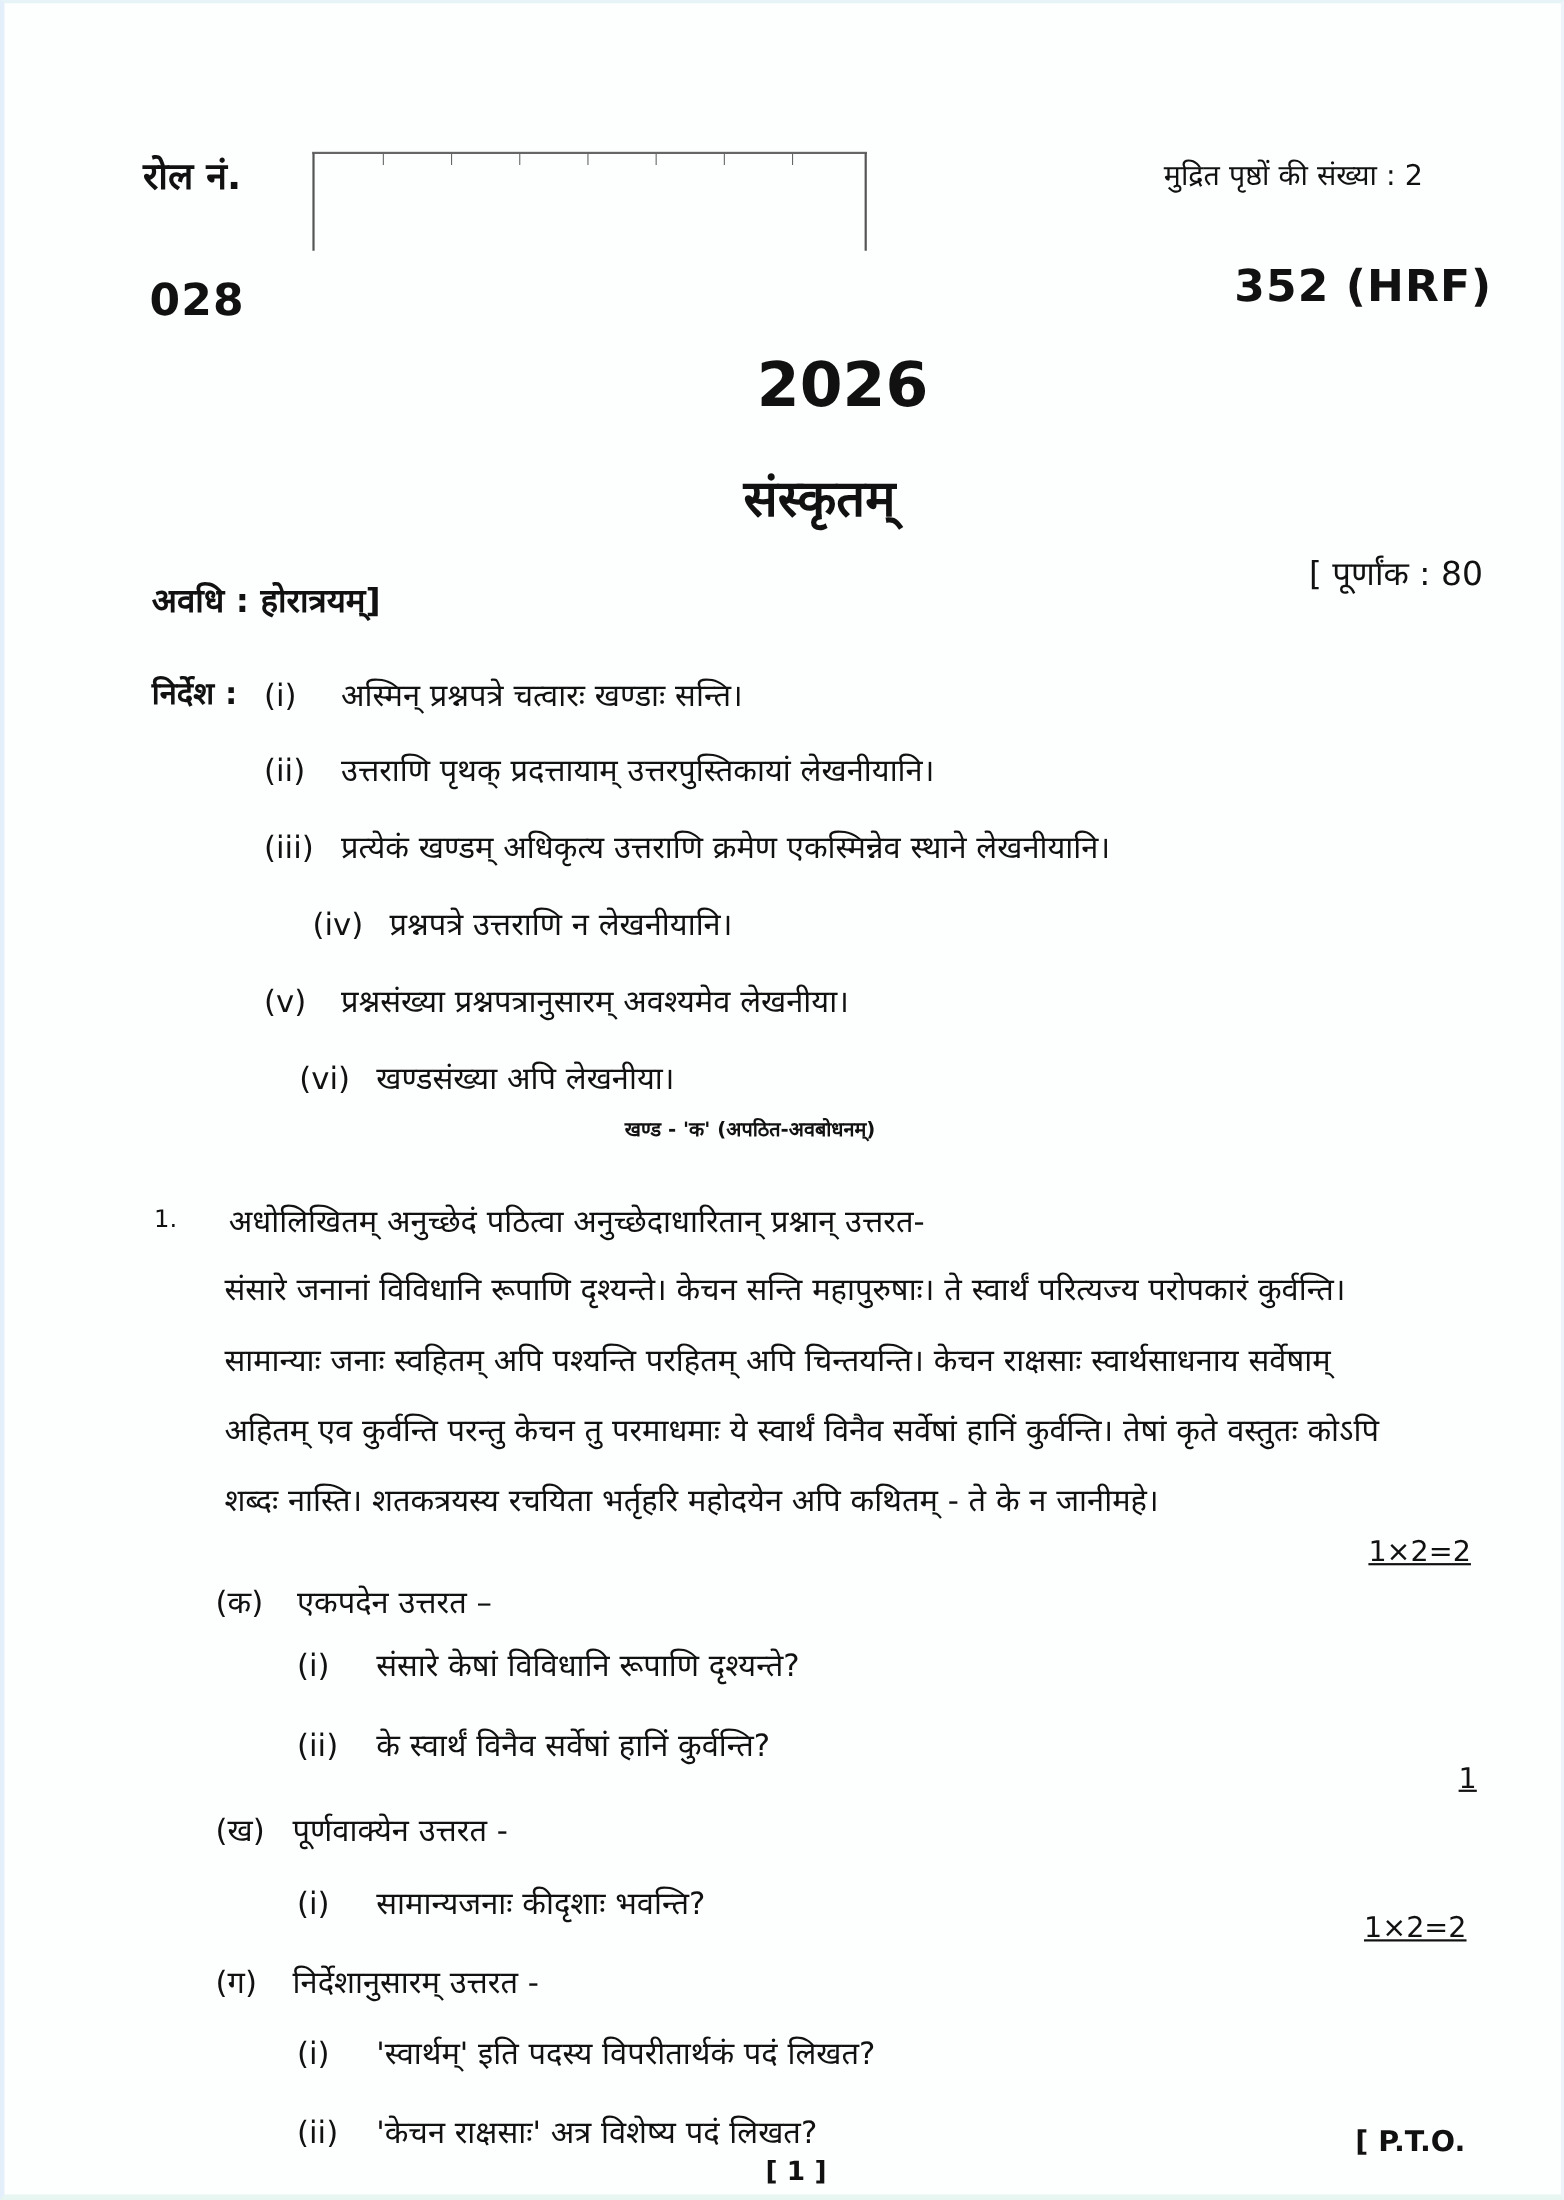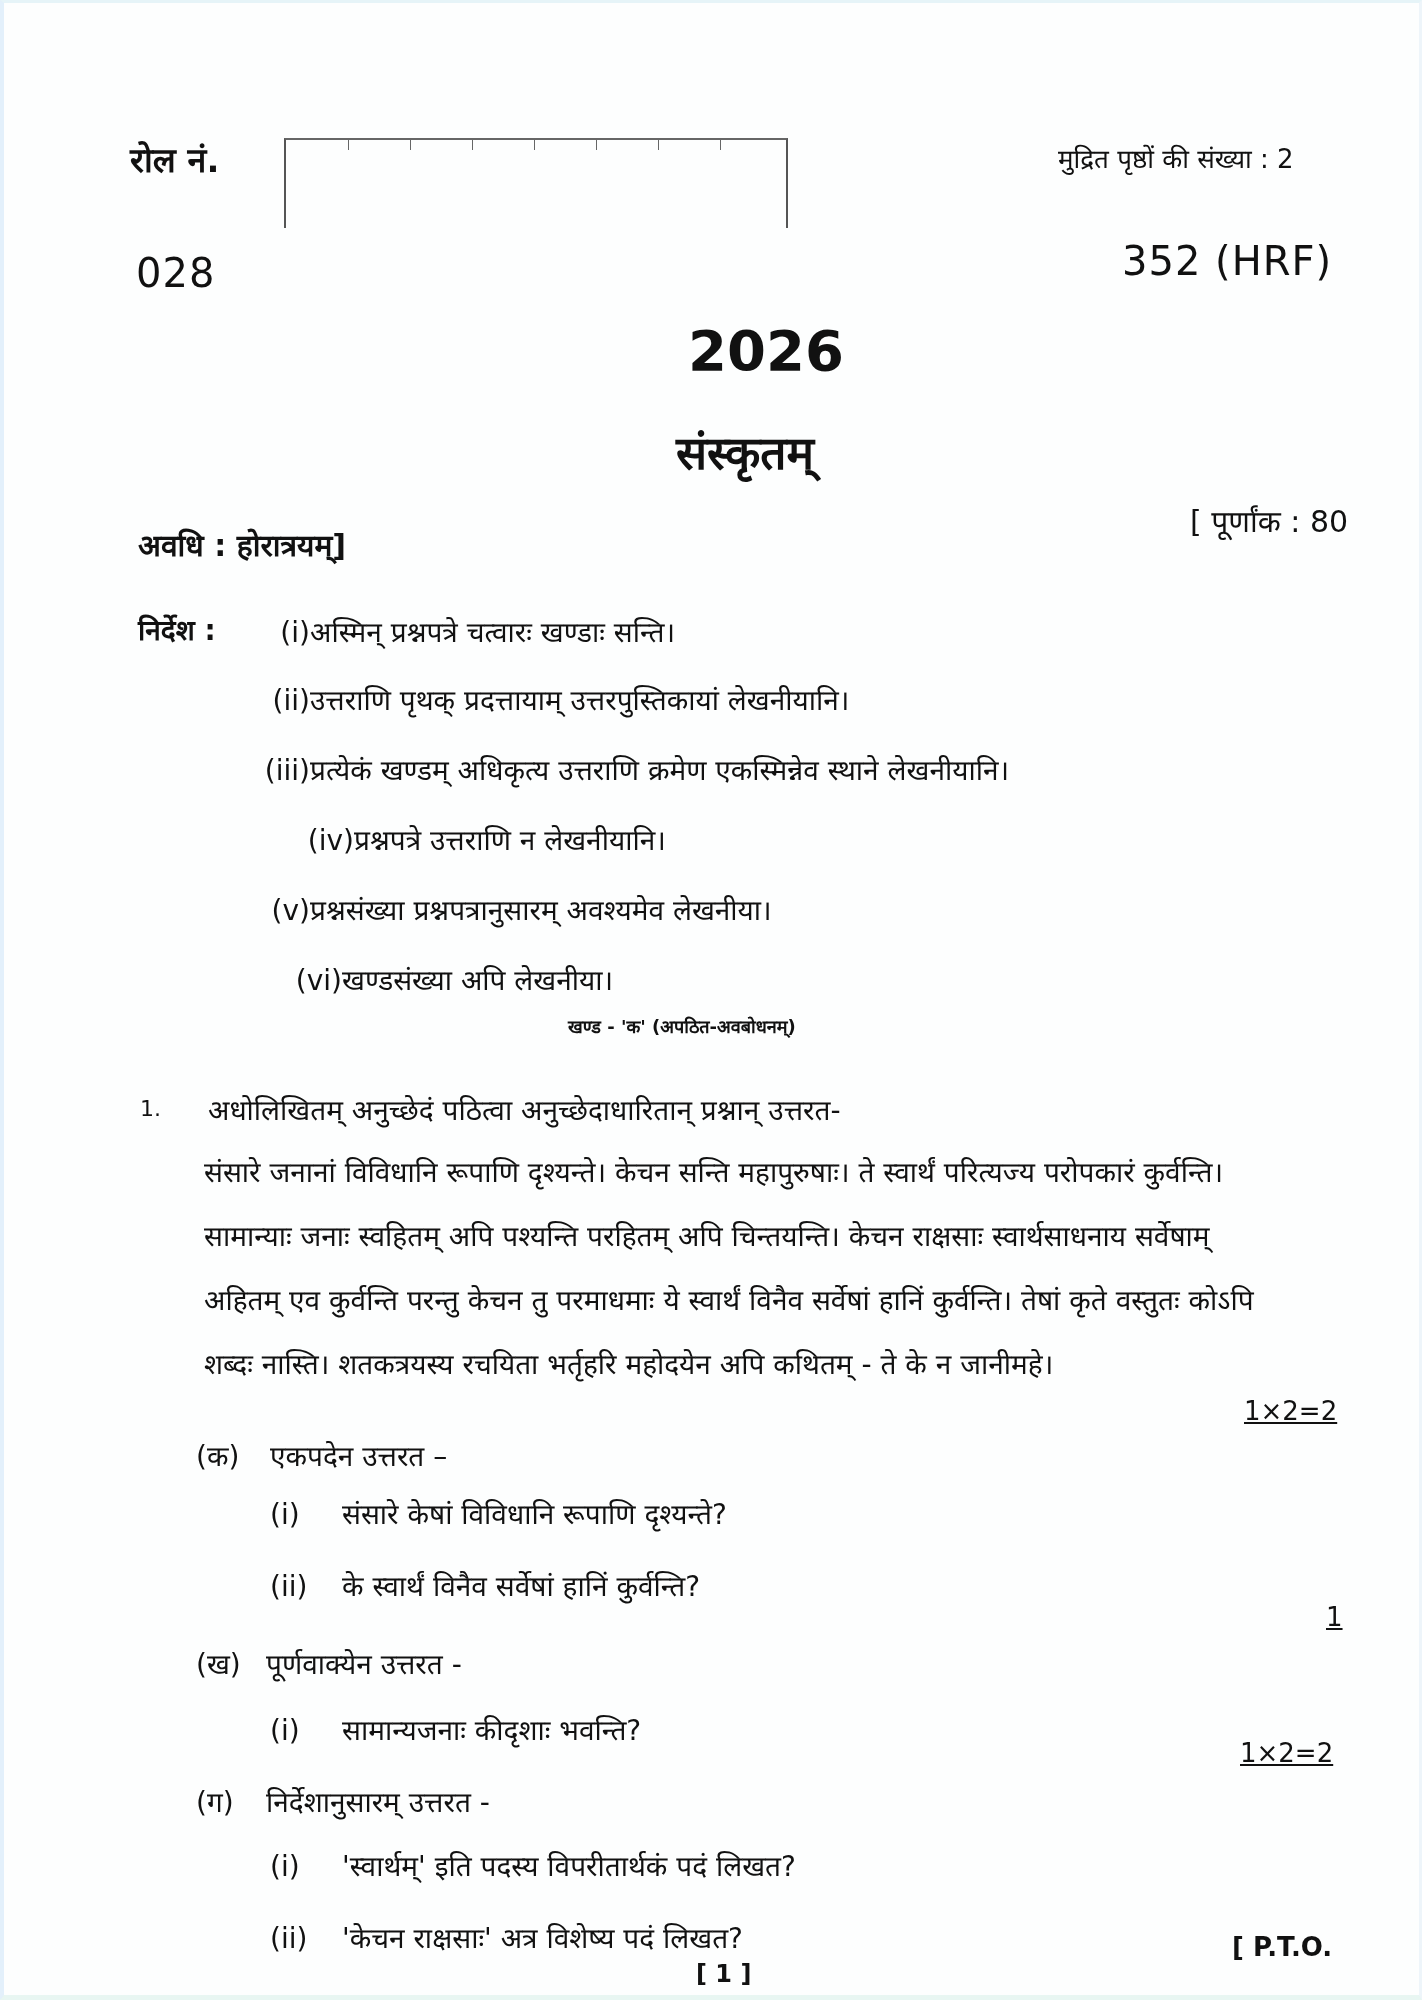--- a/index.html
+++ b/index.html
@@ -19,25 +19,25 @@
   }
   .abs { position: absolute; white-space: nowrap; }
   .hdr-label { font-size: 34px; font-weight: bold; }
   .roll-box {
     position: absolute; left: 284px; top: 138px; width: 500px; height: 88px;
     border-left: 2px solid #555; border-right: 2px solid #555; border-top: 2px solid #666;
   }
   .roll-box .cell {
     position: absolute; top: 0; width: 1px; height: 10px; background: #666;
   }
-  .code { font-size: 40px; font-weight: normal; letter-spacing: 1px; }
+  .code { font-size: 40px; font-weight: bold; letter-spacing: 1px; }
   .year { font-size: 56px; font-weight: bold; }
   .title { font-size: 46px; font-weight: bold; }
   .meta { font-size: 30px; font-weight: bold; }
-  .instr-row { font-size: 28px; text-align: right; }
+  .instr-row { font-size: 28px; }
   .instr-num { display: inline-block; width: 70px; }
   .section-title { font-size: 18px; font-weight: bold; }
   .body-text { font-size: 28px; }
   .marks { font-size: 26px; text-decoration: underline; }
 </style>
 </head>
 <body>
 
 <div class="page-frame"></div>
 

